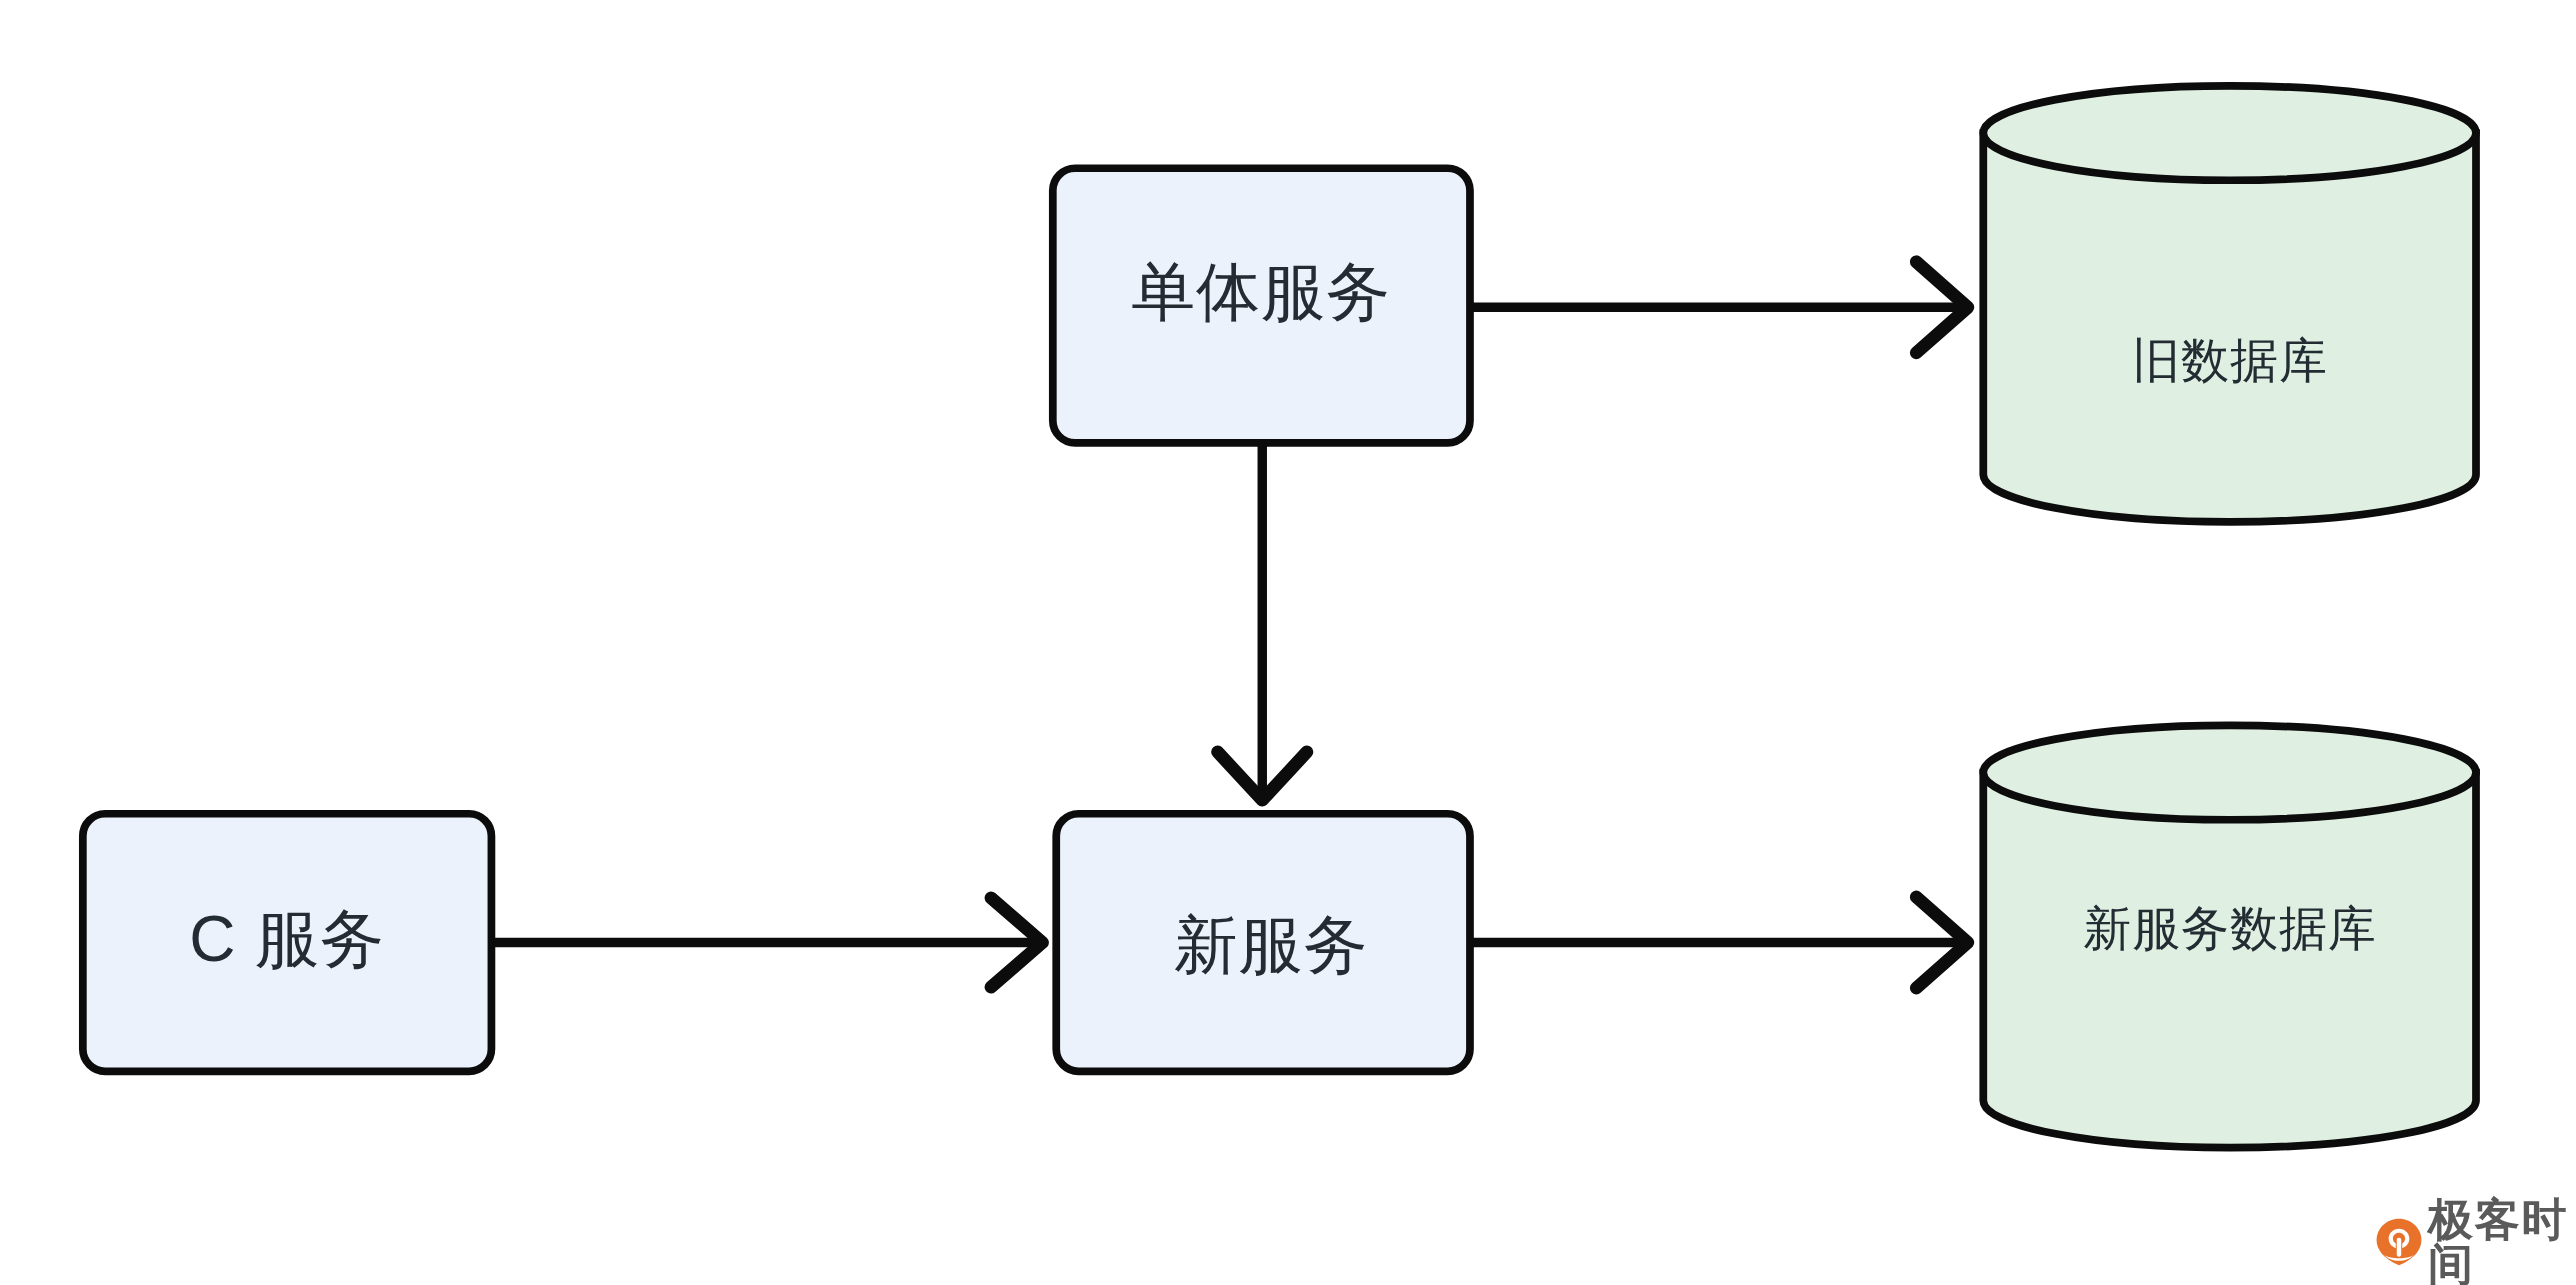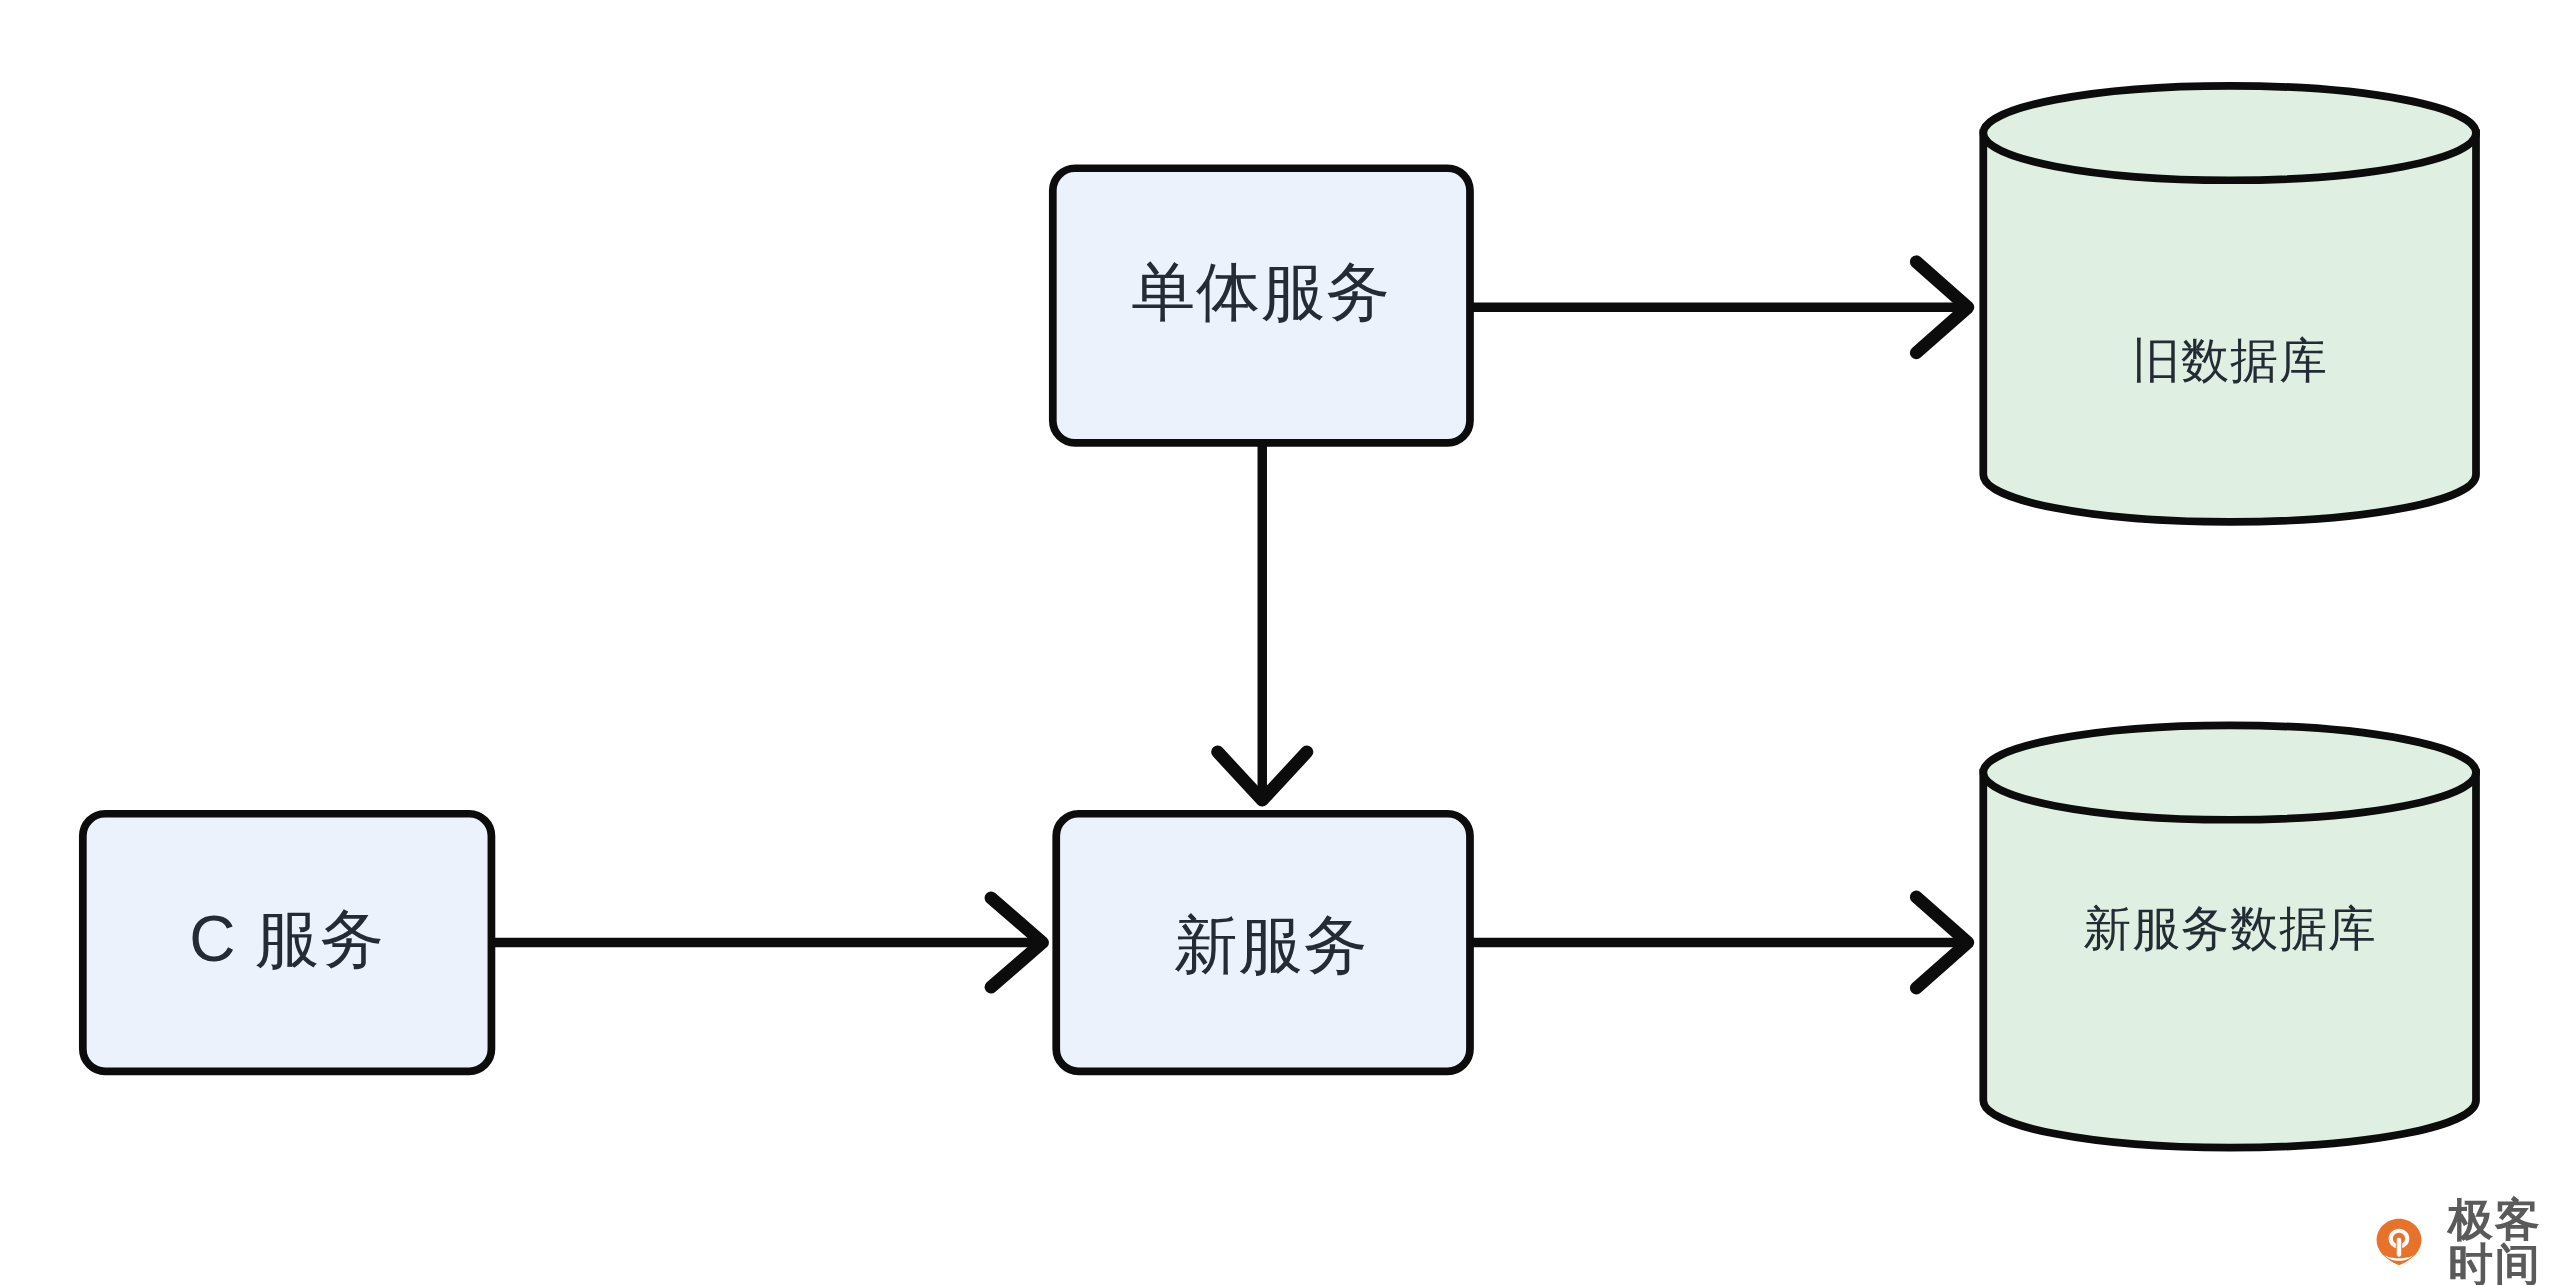--- a/index.html
+++ b/index.html
@@ -36,21 +36,21 @@
     font-size: 48px;
   }
   
   #brand-logo {
     position: absolute;
     left: 2374px;
     top: 1212px;
     height: 60px;
     display: flex;
     align-items: center;
-    gap: 24px;
+    gap: 4px;
   }
   #brand-logo .logo-mark {
     width: 50px;
     height: 50px;
     position: relative;
     flex: 0 0 auto;
   }
   #brand-logo .logo-text {
     color: #5A5A5A;
     font-size: 45px;

